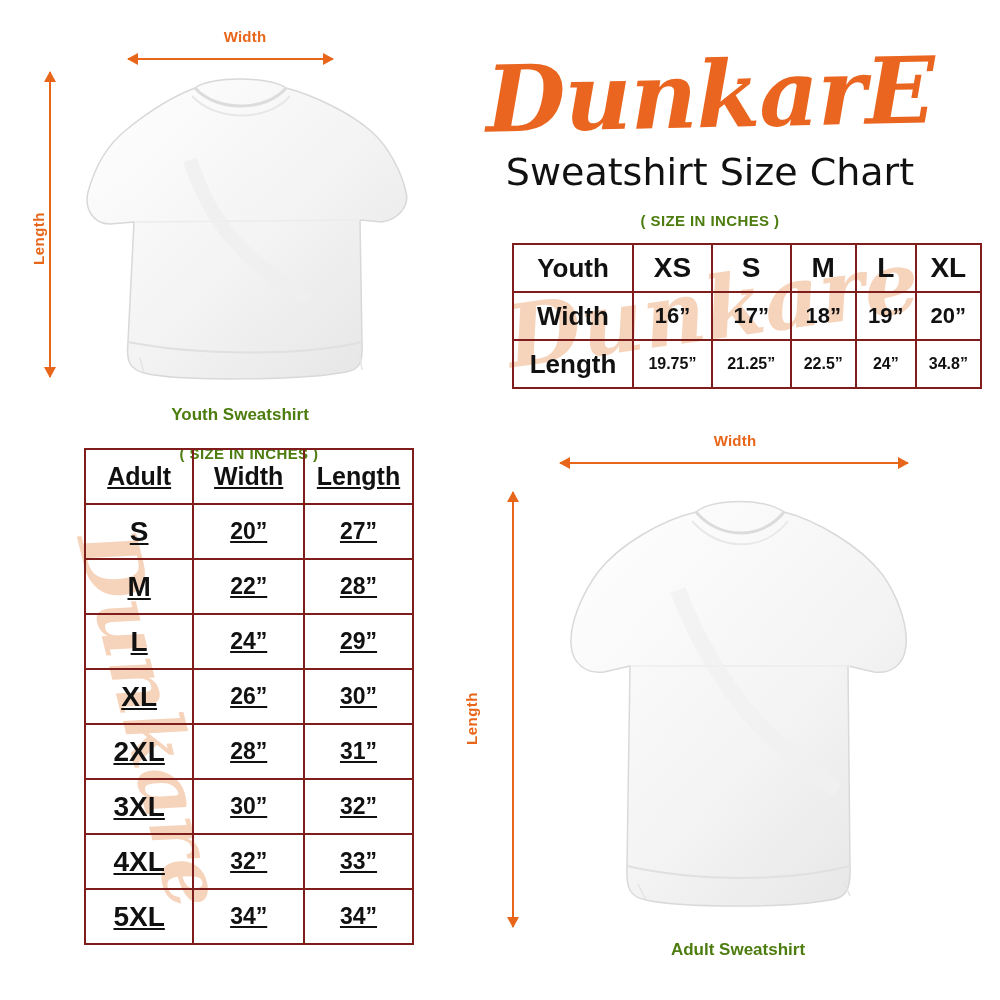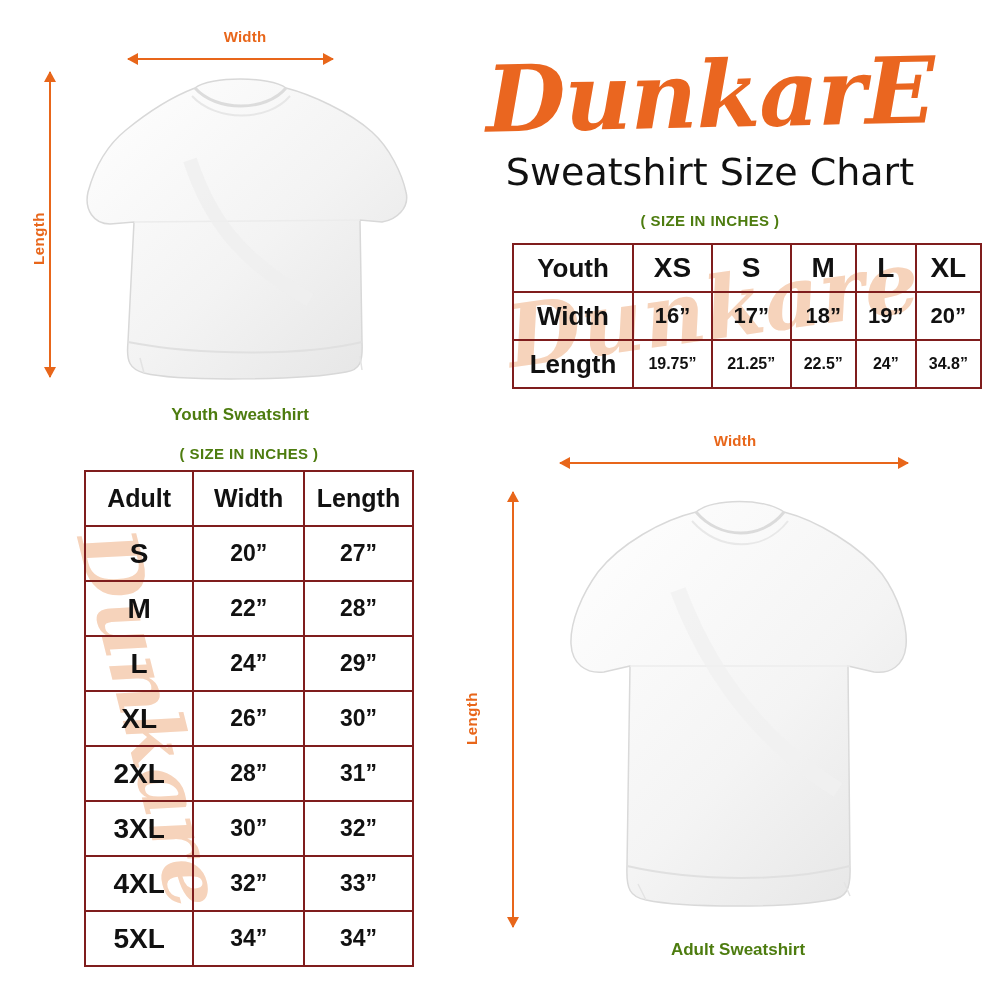--- a/index.html
+++ b/index.html
@@ -105,22 +105,23 @@
   }
   #youth-table td { height: 44px; }
   #youth-table .hdr-lbl { font-size: 26px; width: 116px; }
   #youth-table .hdr-sz  { font-size: 28px; }
   #youth-table .val     { font-size: 22px; }
   #youth-table .val-sm  { font-size: 16px; }
 
   
   #adult-table {
     left: 84px;
-    top: 470px;
+    top: 448px;
     width: 330px;
+    text-decoration: underline;
   }
   #adult-table td { height: 51px; }
   #adult-table .hdr { font-size: 25px; }
   #adult-table .sz  { font-size: 28px; }
   #adult-table .val { font-size: 23px; }
 
   
   .shirt-caption {
     font-size: 17px;
     font-weight: bold;

